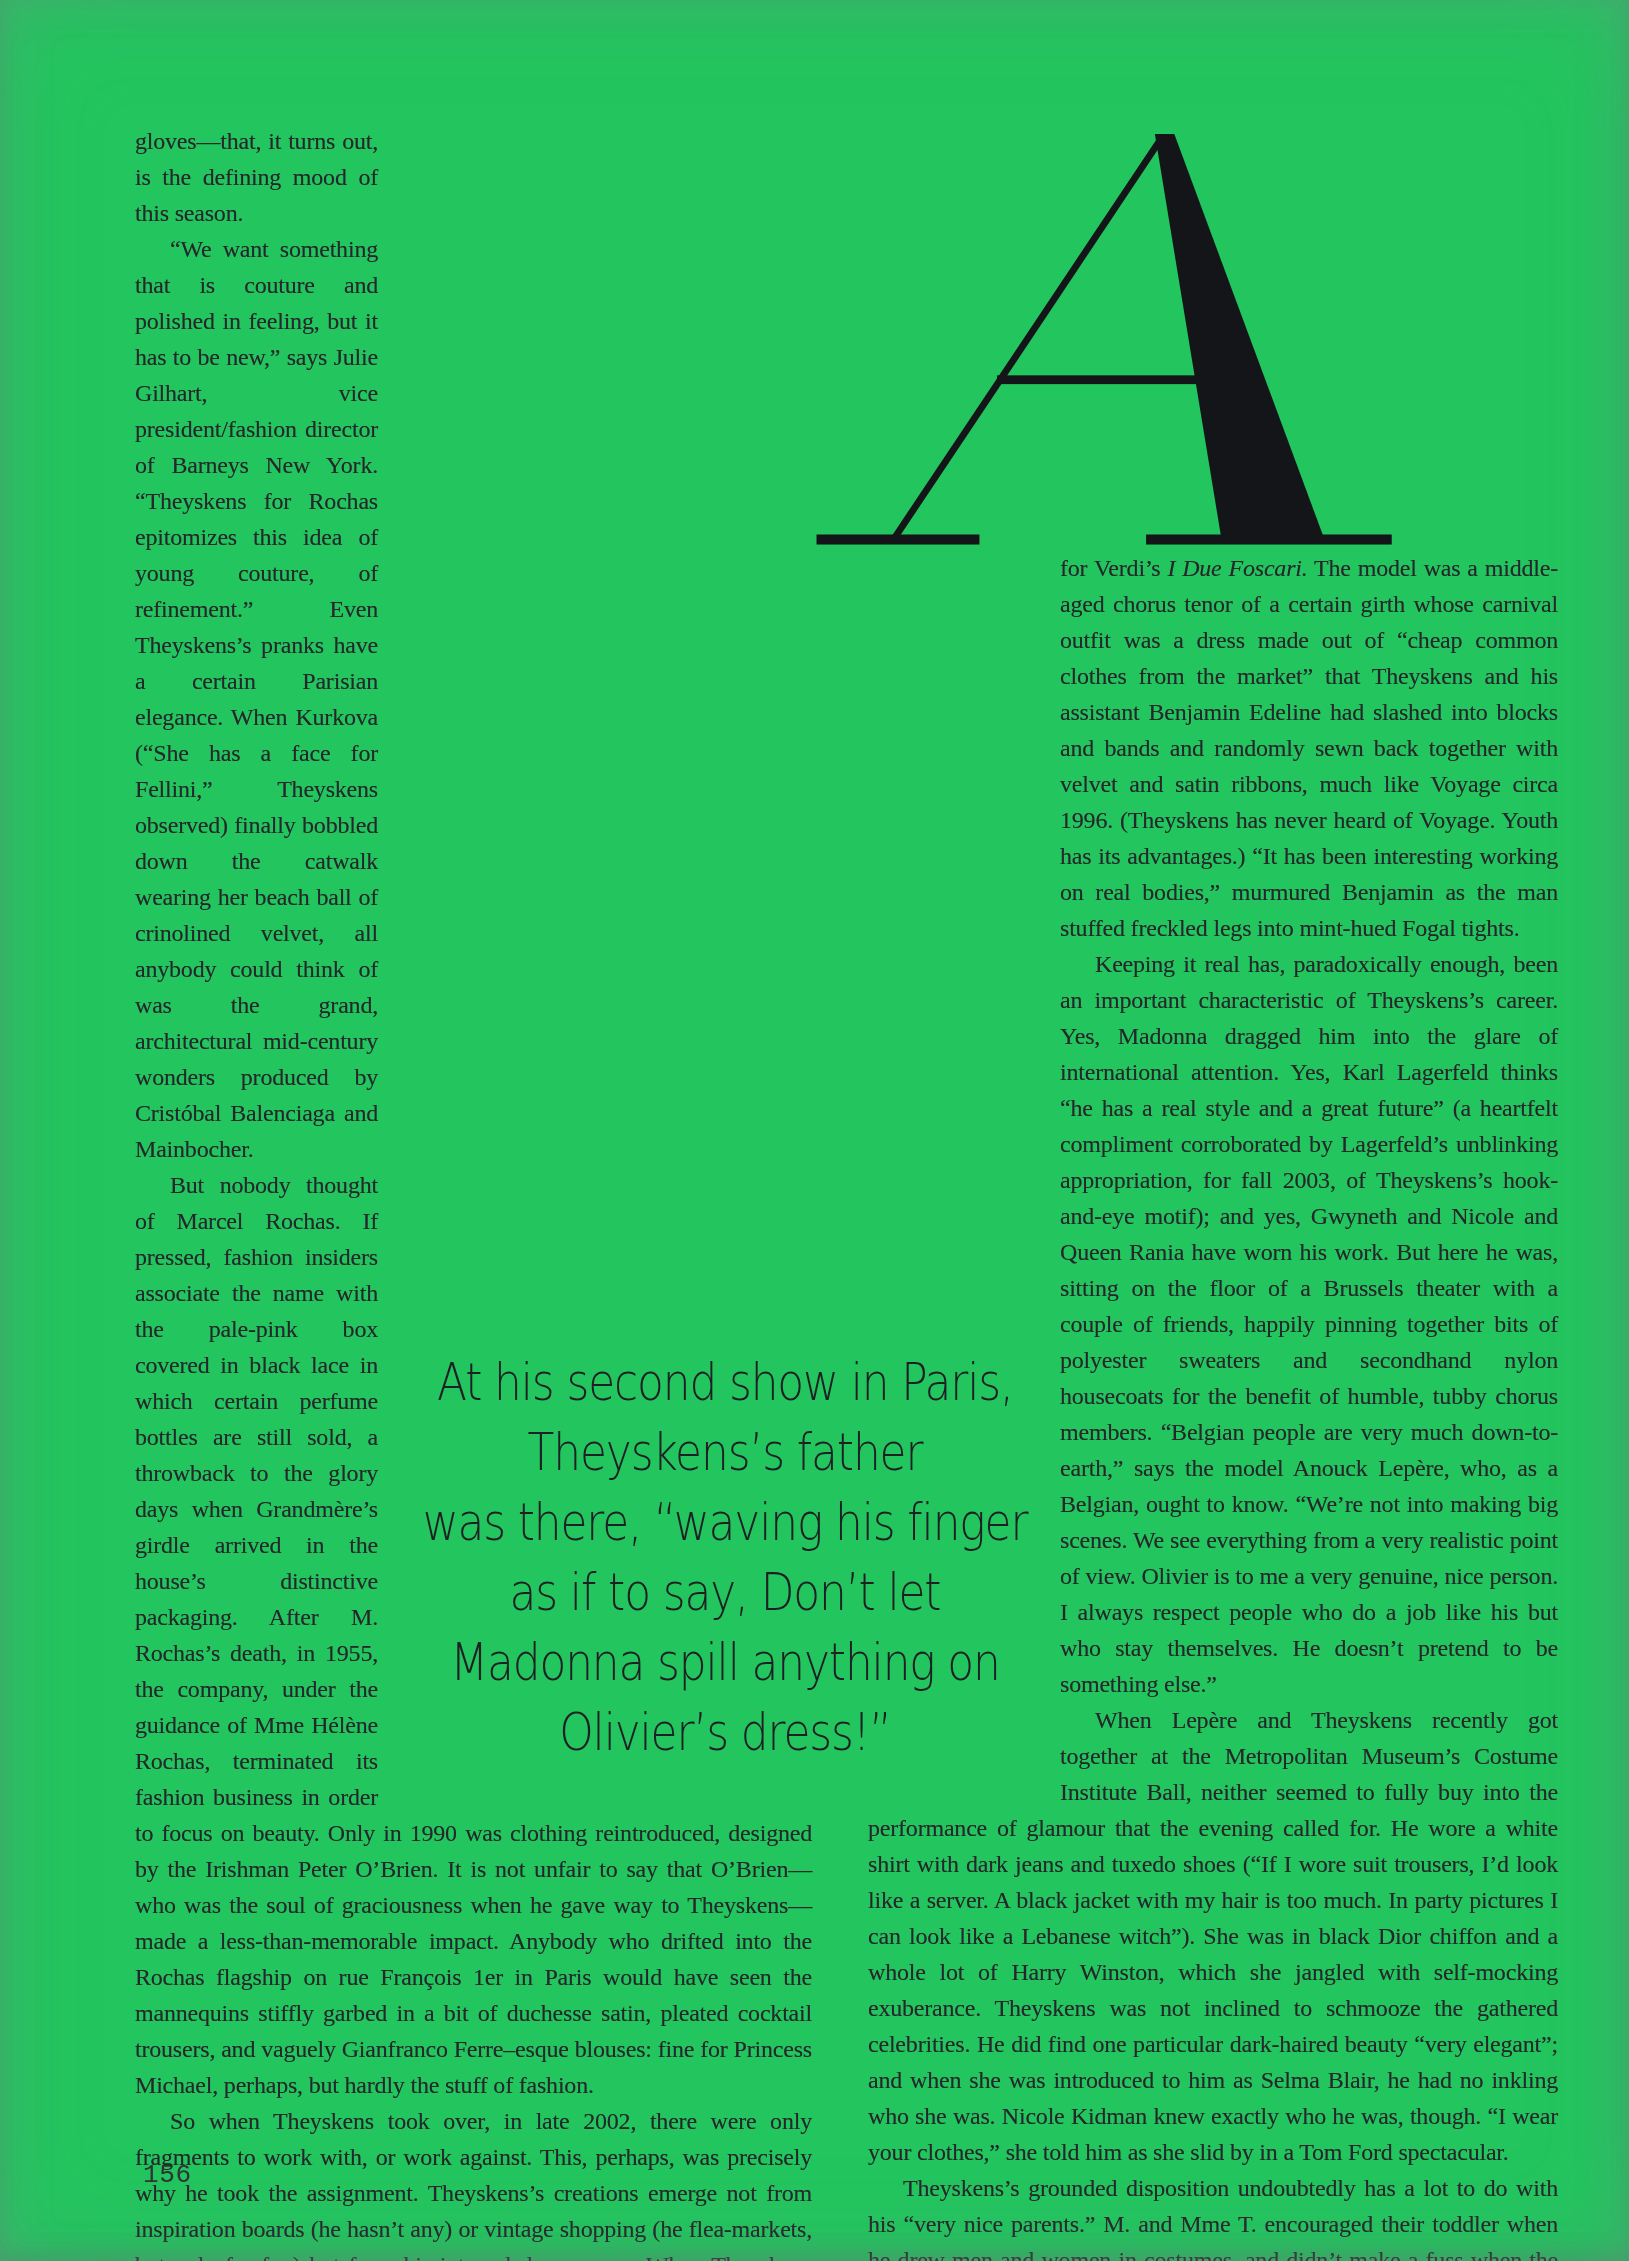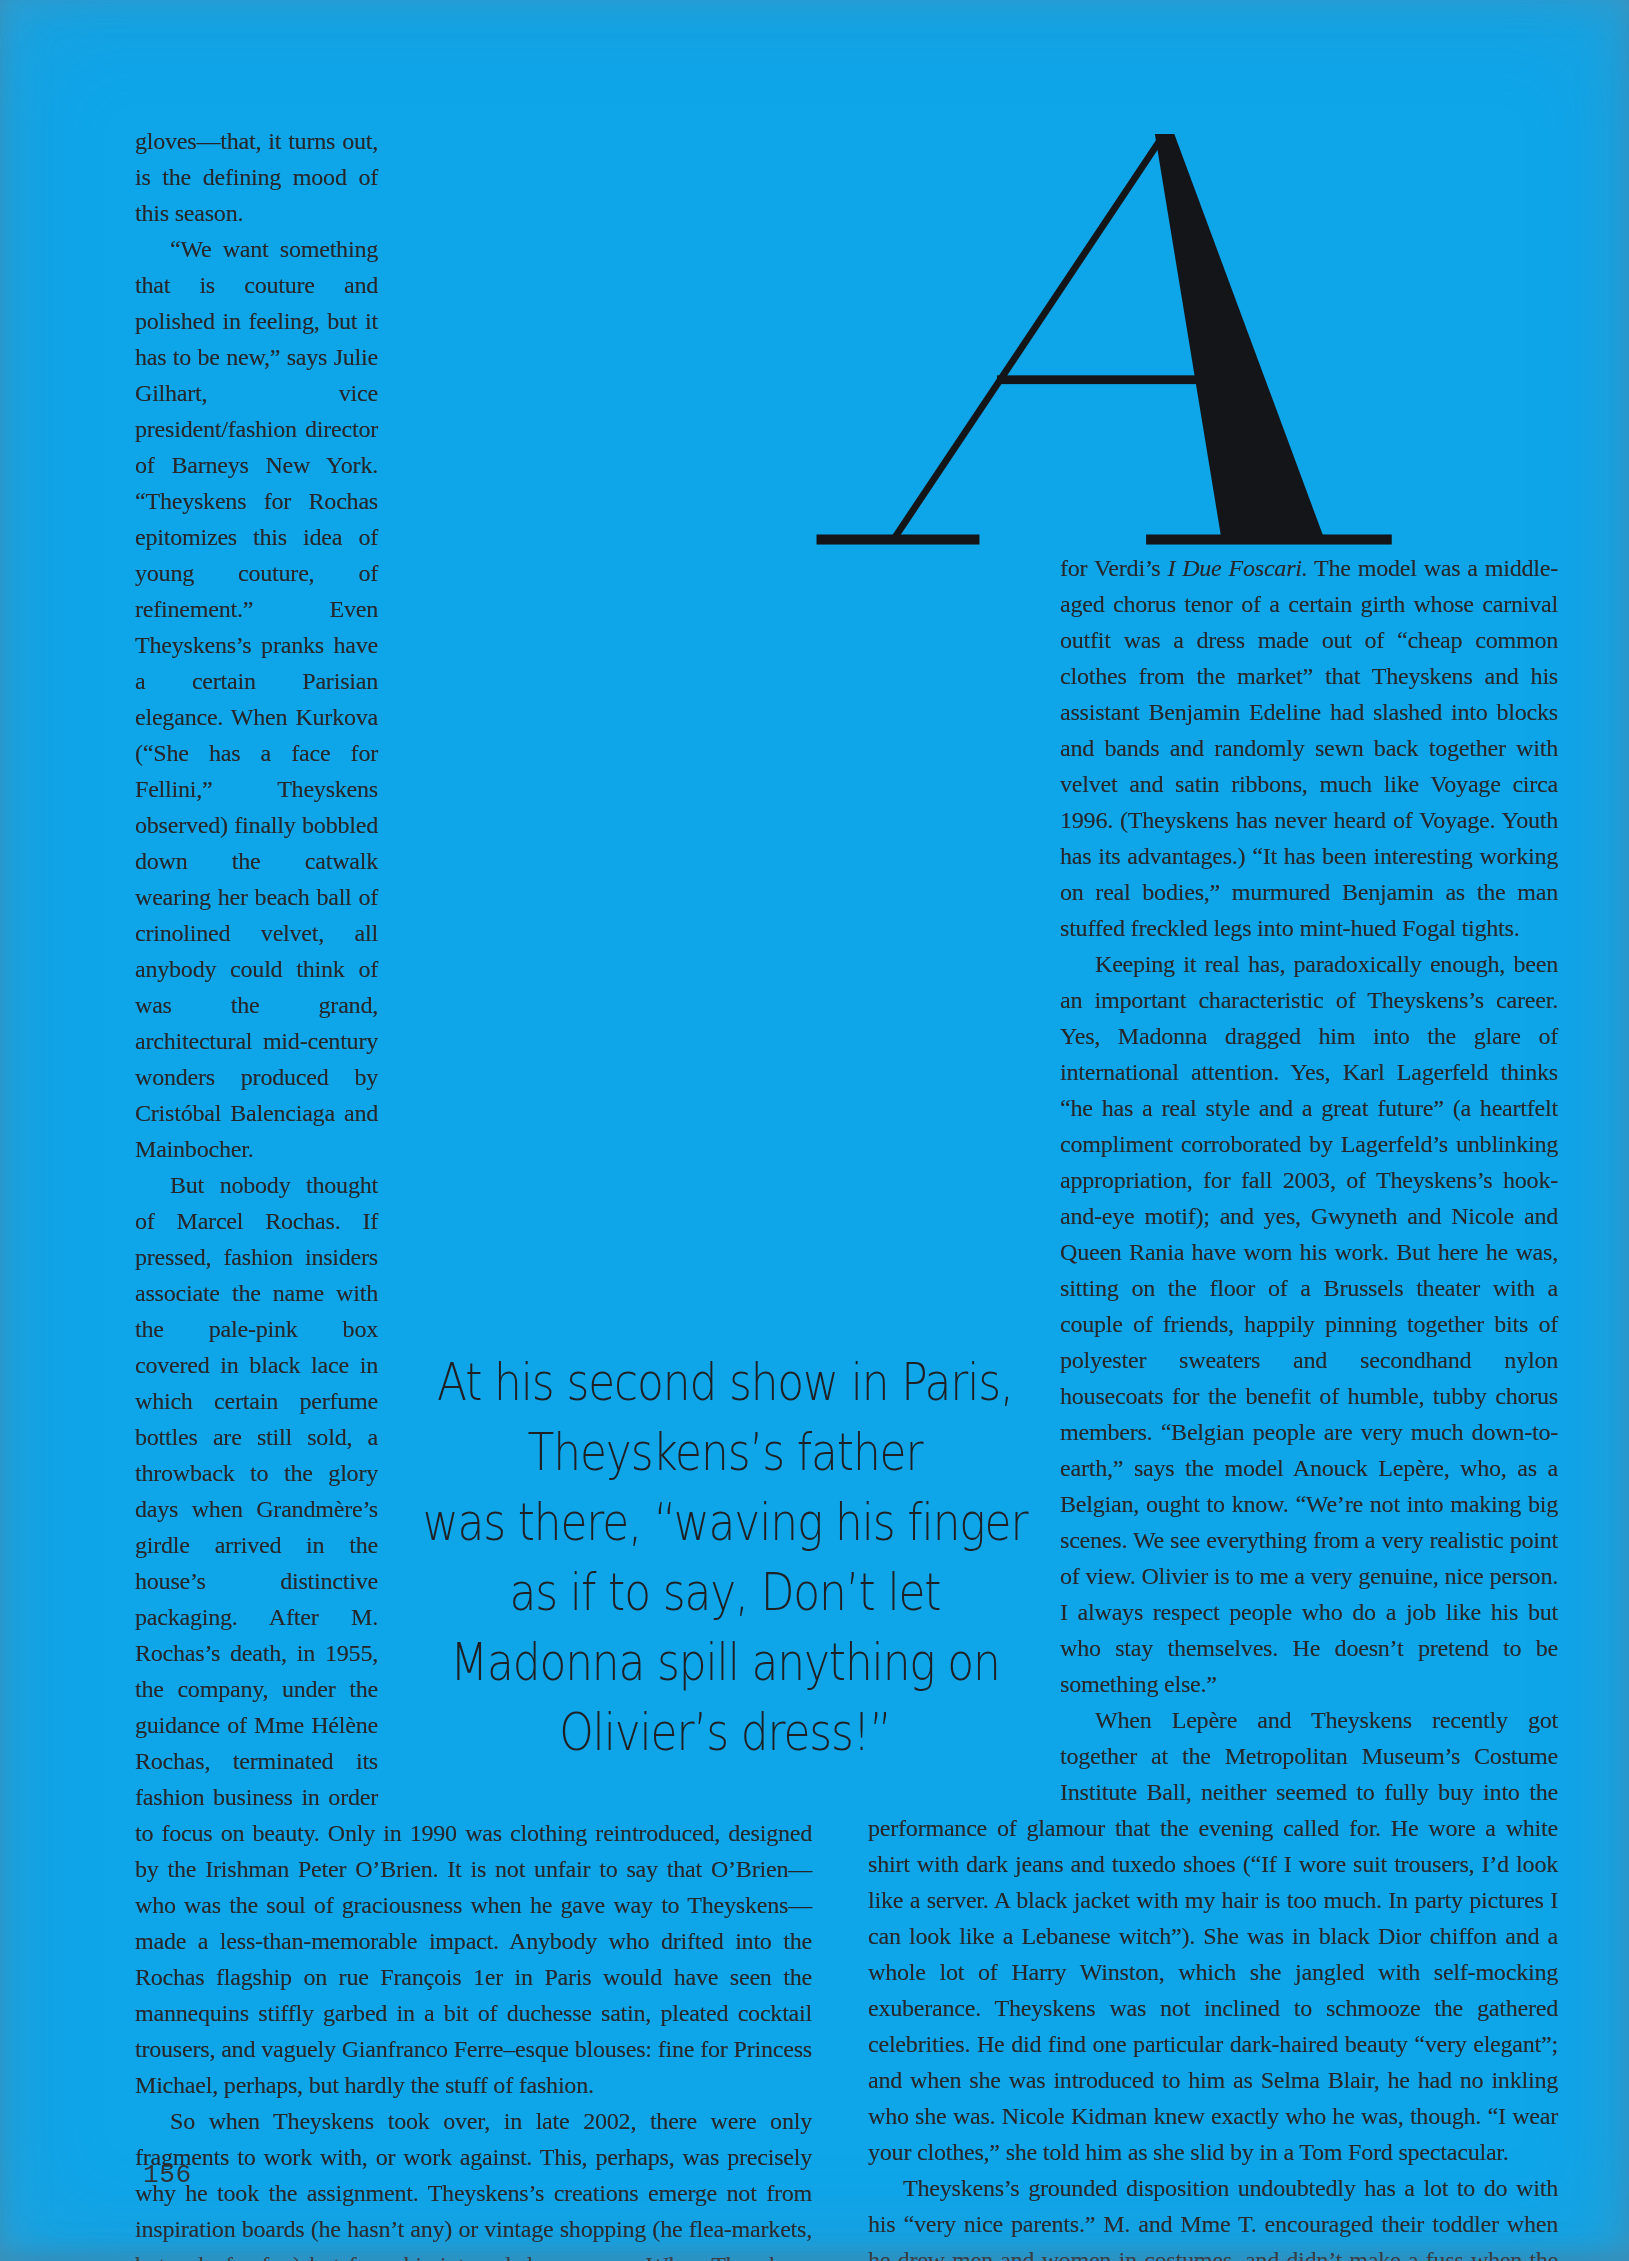--- a/index.html
+++ b/index.html
@@ -1,18 +1,18 @@
 <!DOCTYPE html>
 <html lang="en" style="font-size:10px"><head>
 <meta charset="utf-8">
 <style>
   html,body{margin:0;padding:0;background:#cfd2d6;}
   .page{
     position:relative;width:1630px;height:2261px;overflow:hidden;
-    background:#0ea5e9;
+    background:#22c55e;
     font-family:"Liberation Serif","DejaVu Serif",serif;
     color:#26272b;
   }
   .page::after{
     content:"";position:absolute;inset:0;pointer-events:none;
     box-shadow:inset 0 0 107px rgba(135,140,150,.20),
                inset -16.3px 0 44px rgba(120,125,135,.14),
                inset 16.3px 0 44px rgba(150,154,162,.10),
                inset 0 -10px 19px rgba(80,84,92,.22);
   }

